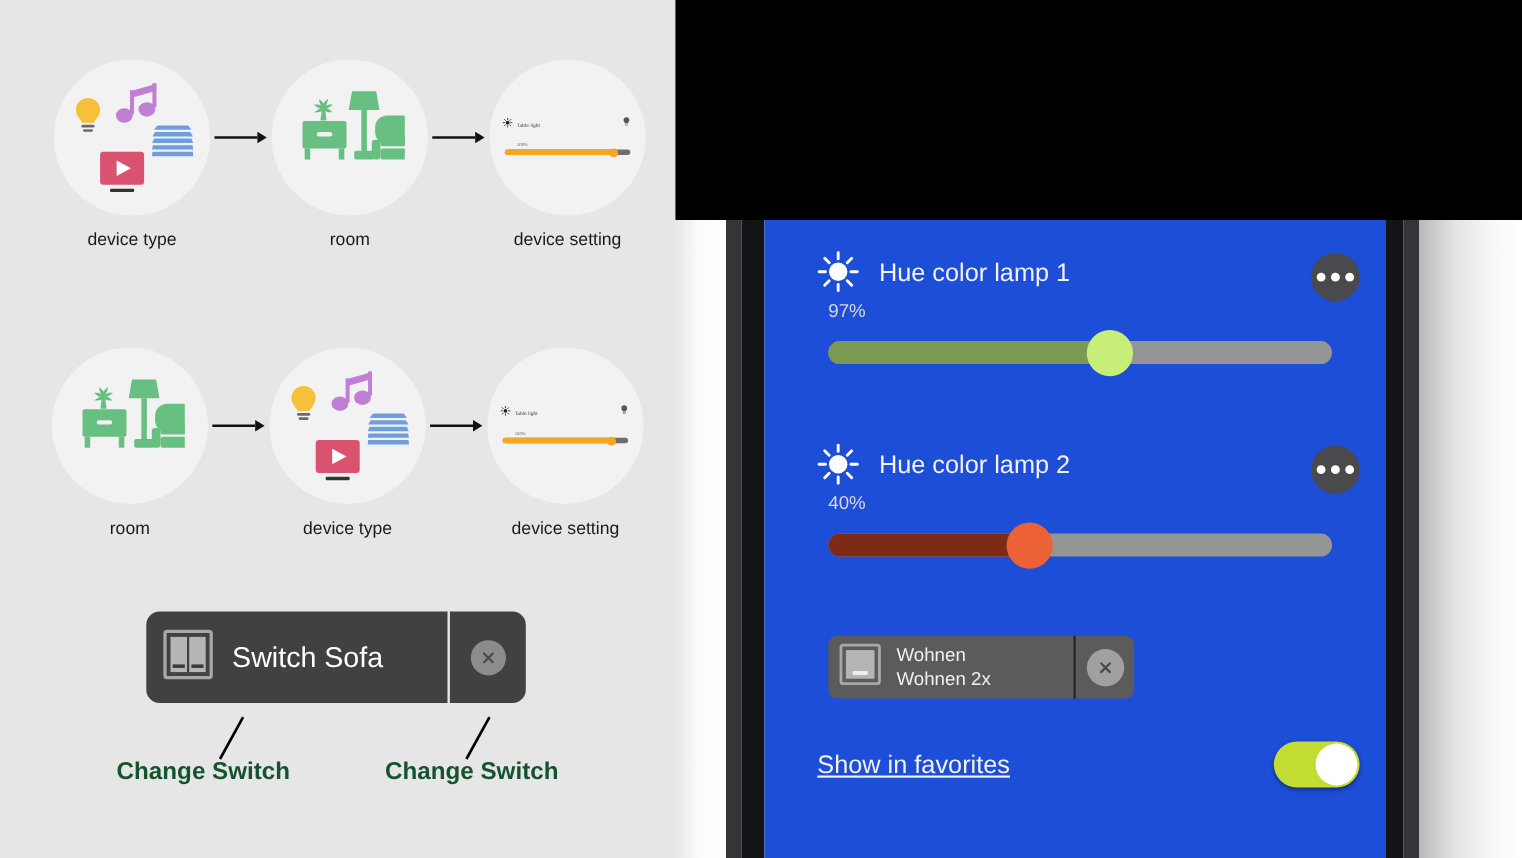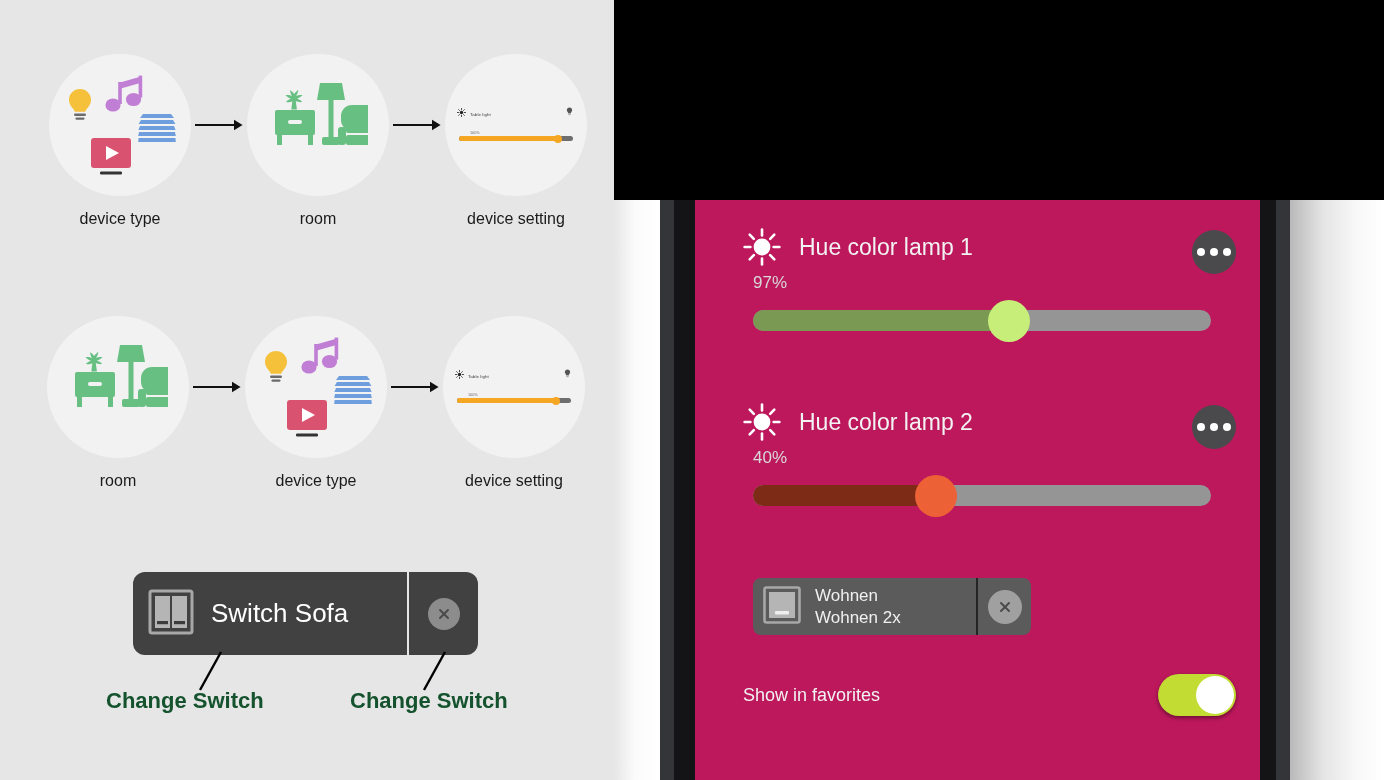--- a/index.html
+++ b/index.html
@@ -67,21 +67,21 @@
     position: absolute; left: 0; top: 0; bottom: 0;
     width: 86%; border-radius: 3px; background: #f5a623;
   }
   .mini-slider-thumb {
     position: absolute; left: 83%; top: 50%;
     width: 8px; height: 8px; margin-top: -4px;
     border-radius: 50%; background: #f5a623;
   }
 
   
-  .chip-area { position: absolute; left: 133px; top: 572px; }
+  .chip-area { position: absolute; left: 133px; top: 556px; }
   .chip {
     display: flex; align-items: stretch;
     height: 83px;
   }
   .chip-main {
     background: #414141;
     border-radius: 12px 0 0 12px;
     display: flex; align-items: center;
     padding: 0 16px 0 14px;
     gap: 16px;
@@ -129,21 +129,21 @@
     background: linear-gradient(to right, #b9b9b9 0%, #e4e4e4 35%, #f8f8f8 70%, #ffffff 100%);
   }
   .bezel-left  { position: absolute; left: 46px;  top: 0; width: 14px; height: 580px; background: #343538; }
   .bezel-left2 { position: absolute; left: 60px;  top: 0; width: 21px; height: 580px; background: #141417; }
   .bezel-right { position: absolute; left: 646px; top: 0; width: 16px; height: 580px; background: #141417; }
   .bezel-right2{ position: absolute; left: 662px; top: 0; width: 14px; height: 580px; background: #343538; }
 
   .app-screen {
     position: absolute; left: 81px; top: 0;
     width: 565px; height: 580px;
-    background: #be185d;
+    background: #1d4ed8;
     overflow: hidden;
   }
 
   .device-row { position: absolute; left: 0; width: 565px; }
   .dev-head { display: flex; align-items: center; padding: 0 0 0 48px; height: 40px; }
   .sun-icon { width: 38px; height: 38px; position: relative; flex: none; }
   .dev-name { color: #f2f2f2; font-size: 23px; margin-left: 18px; font-weight: 400; }
   .dots-btn {
     position: absolute; right: 24px; top: 3px;
     width: 44px; height: 44px; border-radius: 50%;
@@ -181,21 +181,21 @@
     background: #5b5b5b; border-radius: 0 8px 8px 0;
     width: 53px; display: flex; align-items: center; justify-content: center;
   }
   .sw-text { color: #f0f0f0; font-size: 17px; line-height: 1.26; }
 
   .fav-row {
     position: absolute; left: 0; top: 470px; width: 565px; height: 50px;
     display: flex; align-items: center; justify-content: space-between;
     padding: 0 24px 0 48px;
   }
-  .fav-label { color: #f2f2f2; font-size: 18px; }
+  .fav-label { color: #f2f2f2; font-size: 23px; text-decoration: underline; }
   .toggle {
     width: 78px; height: 42px; border-radius: 21px;
     position: relative;
     box-shadow: 0 2px 4px rgba(0,0,0,.45);
   }
   .toggle-knob {
     position: absolute; right: 2px; top: 2px;
     width: 38px; height: 38px; border-radius: 50%;
     background: #ffffff;
   }

